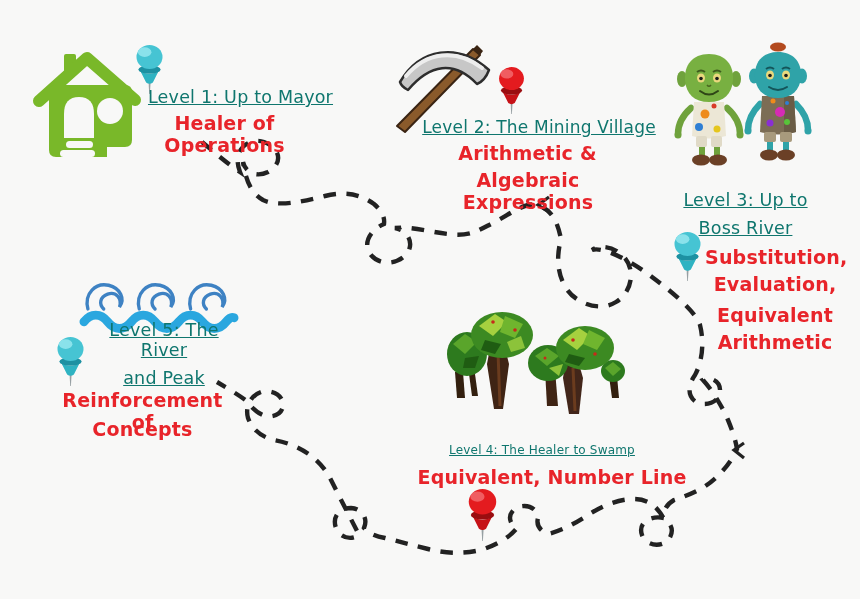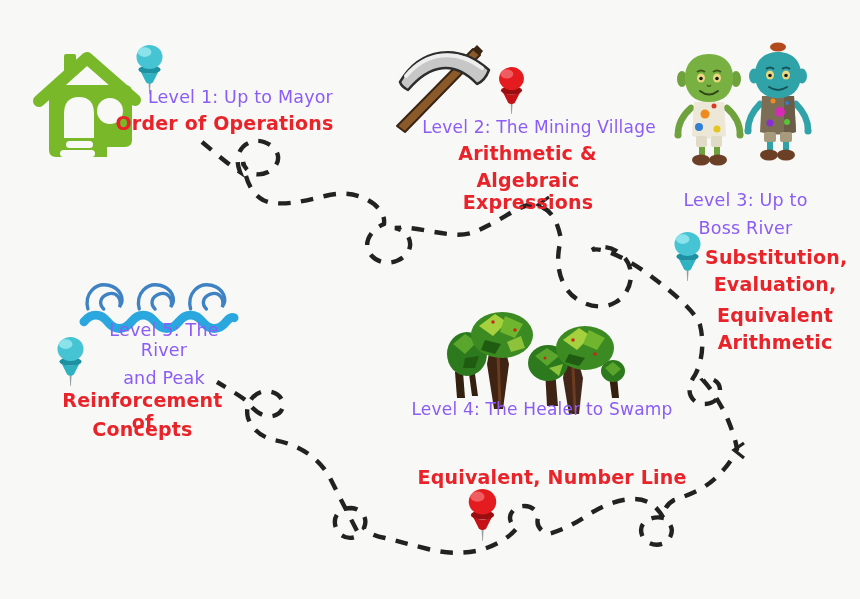--- a/index.html
+++ b/index.html
@@ -1,20 +1,20 @@
 <!DOCTYPE html>
 <html><head>
 <meta charset="utf-8">
 <style>
   html,body{margin:0;padding:0;}
   body{background:#e9e9e9;font-family:"DejaVu Sans","Liberation Sans",sans-serif;}
   .map{position:relative;width:860px;height:599px;background:#f8f8f7;overflow:hidden;}
   .abs{position:absolute;}
   .txt{position:absolute;text-align:center;line-height:1.15;letter-spacing:.2px;}
-  .t-dark{color:#8b5cf6;font-size:17.5px;font-weight:500;}
+  .t-dark{color:#0f766e;font-size:17.5px;font-weight:500;text-decoration:underline;}
   .t-red{color:#e8242a;font-size:19px;font-weight:bold;}
   svg{display:block;overflow:visible;}
   .pin-cyan{--p-main:#46c4d3;--p-light:#97e8ee;--p-dark:#1d91a2;--p-mid:#2fb3c2;}
   .pin-red{--p-main:#e41b1f;--p-light:#f2696d;--p-dark:#9a0d10;--p-mid:#c61217;}
 </style>
 </head>
 <body>
 
 <div class="map">
 
@@ -57,21 +57,21 @@
     <path d="M22,47 H91 Q98,47 98,54 V102 Q98,109 91,109 H73 V119 H22 Q15,119 15,112 V54 Q15,47 22,47 Z" fill="#79b829"></path>
     <path d="M30,100 V76 Q30,59 45,59 Q60,59 60,76 V100 Z" fill="#f8f8f7"></path>
     <rect x="32" y="103" width="27" height="7" rx="3.5" fill="#f8f8f7"></rect>
     <rect x="26" y="112" width="35" height="7" rx="3.5" fill="#f8f8f7"></rect>
     <circle cx="76" cy="73" r="13" fill="#f8f8f7"></circle>
   </svg>
   <svg class="abs pin-cyan" style="left:131px;top:43px" width="37" height="54" viewBox="0 0 38 56">
       <use href="#pushpin"></use>
     </svg>
   <div class="txt t-dark" style="left:128px;top:87px;width:225px">Level 1: Up to Mayor</div>
-  <div class="txt t-red" style="left:112px;top:113px;width:225px">Order of Operations</div>
+  <div class="txt t-red" style="left:112px;top:113px;width:225px">Healer of Operations</div>
 
   <svg class="abs" style="left:392px;top:40px" width="102" height="98" viewBox="0 0 102 98">
     <path d="M5,86 L13,92 L88,15 L81,9 Z" fill="#8a5a2b" stroke="#3a2413" stroke-width="2" stroke-linejoin="round"></path>
     <path d="M81,9 L88,15 L91,11 L85,5 Z" fill="#3a2413"></path>
     <path d="M8,42 C28,8 66,2 97,30 C94,38 90,42 85,44 C62,20 38,24 16,50 C12,48 9,45 8,42 Z" fill="#c7c7c7" stroke="#2d2d2d" stroke-width="2.5" stroke-linejoin="round"></path>
     <path d="M14,36 C34,12 64,8 90,28" stroke="#ededed" stroke-width="4" fill="none" stroke-linecap="round"></path>
   </svg>
   <svg class="abs pin-red" style="left:494px;top:65px" width="35" height="52" viewBox="0 0 38 56">
       <use href="#pushpin"></use>
     </svg>
@@ -172,21 +172,21 @@
     <ellipse cx="140" cy="42" rx="29" ry="22" fill="#3c8a22"></ellipse>
     <polygon points="118,34 134,22 146,30 132,44" fill="#a6d13f"></polygon>
     <polygon points="144,24 160,32 152,44 138,38" fill="#6fb52e"></polygon>
     <polygon points="124,48 140,52 134,60 120,56" fill="#1f5c12"></polygon>
     <circle cx="48" cy="16" r="1.8" fill="#c62a1a"></circle>
       <circle cx="70" cy="24" r="1.8" fill="#c62a1a"></circle>
     <circle cx="128" cy="34" r="1.8" fill="#c62a1a"></circle>
       <circle cx="150" cy="48" r="1.8" fill="#c62a1a"></circle>
     <circle cx="100" cy="52" r="1.5" fill="#c62a1a"></circle>
   </svg>
-  <div class="txt t-dark" style="left:408px;top:400px;width:268px;font-size:17px">Level 4: The Healer to Swamp</div>
+  <div class="txt t-dark" style="left:408px;top:444px;width:268px;font-size:12px">Level 4: The Healer to Swamp</div>
   <div class="txt t-red" style="left:412px;top:467px;width:280px">Equivalent, Number Line</div>
   <svg class="abs pin-red" style="left:462px;top:487px" width="41" height="57" viewBox="0 0 38 56">
       <use href="#pushpin"></use>
     </svg>
 
   <svg class="abs" style="left:80px;top:277px" width="158" height="56" viewBox="0 0 160 56">
     <g stroke="#3e82c3" stroke-width="3.4" fill="none" stroke-linecap="round">
       <path d="M8,32 C4,16 16,5 29,8 C41,11 46,22 40,30 C43,21 36,14 28,17 C20,20 19,27 24,32"></path>
       <path d="M60,32 C56,16 68,5 81,8 C93,11 98,22 92,30 C95,21 88,14 80,17 C72,20 71,27 76,32"></path>
       <path d="M112,32 C108,16 120,5 133,8 C145,11 150,22 144,30 C147,21 140,14 132,17 C124,20 123,27 128,32"></path>

